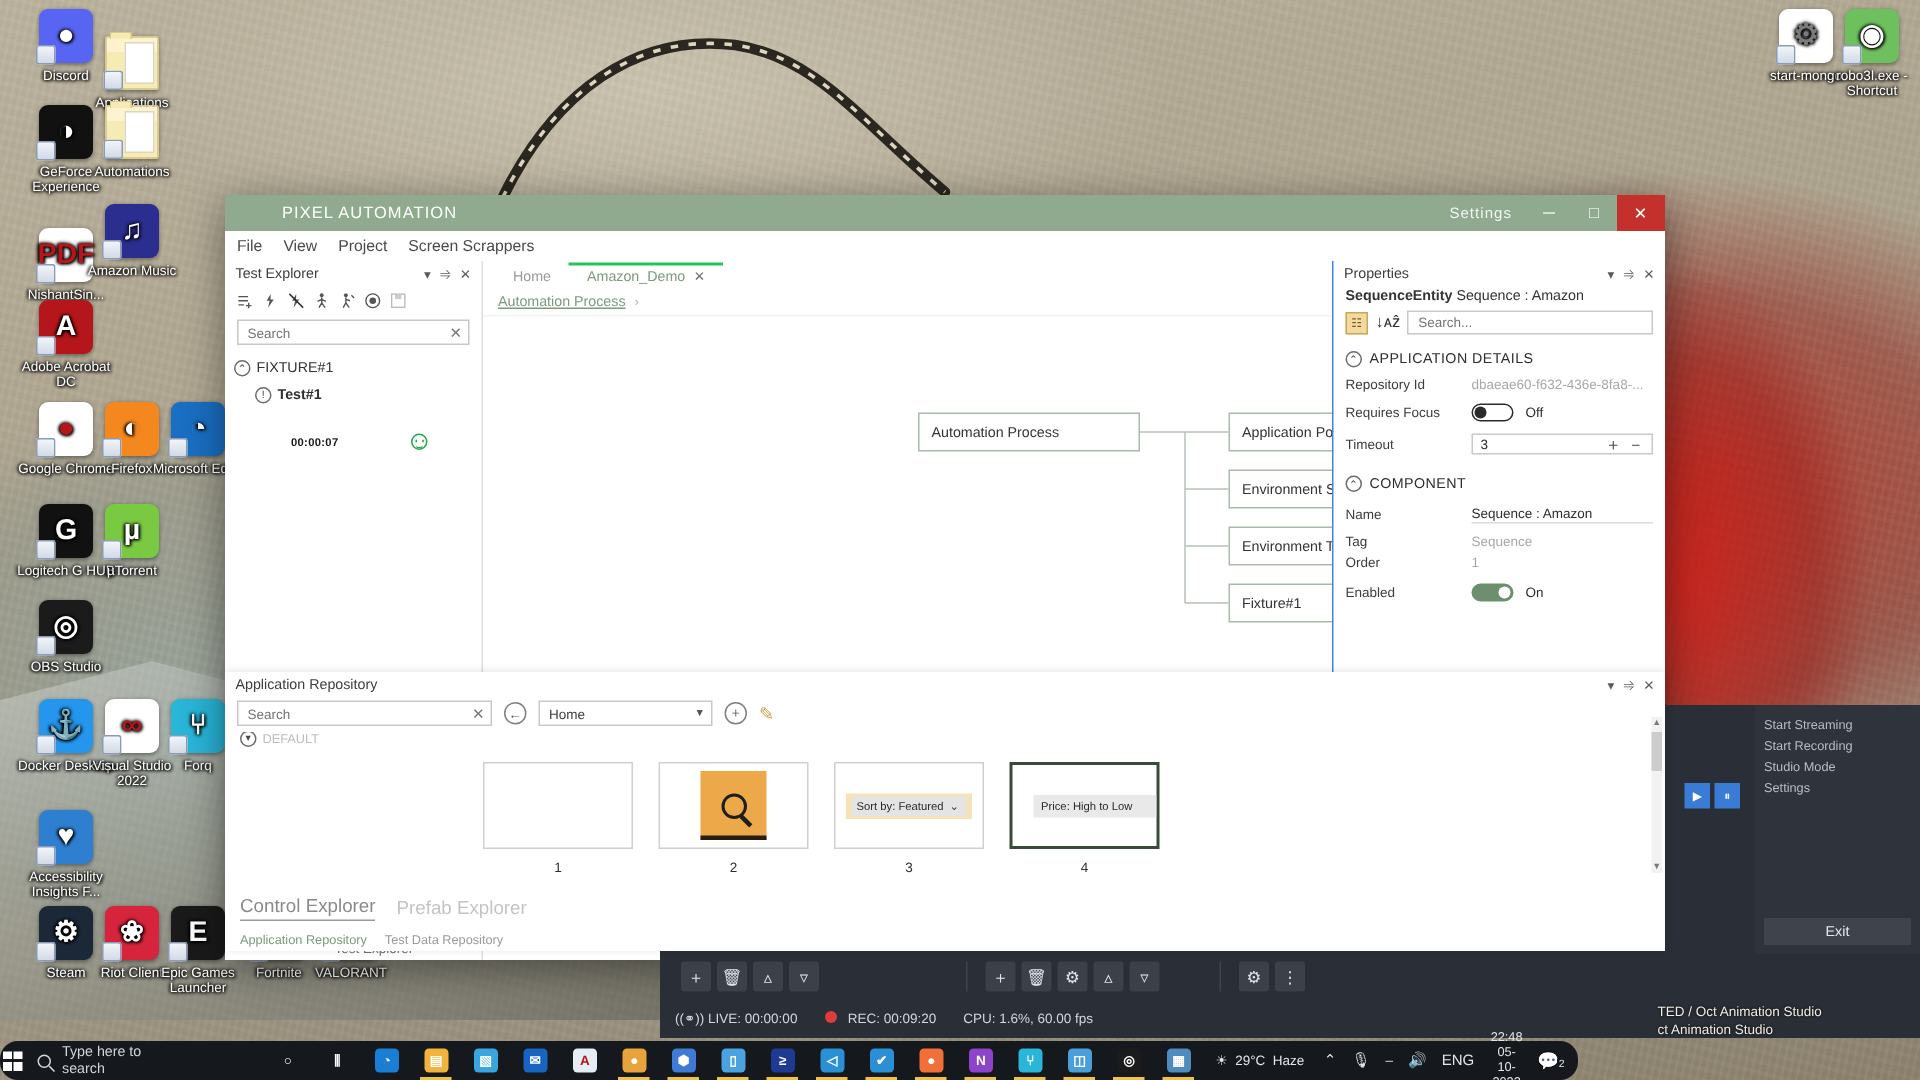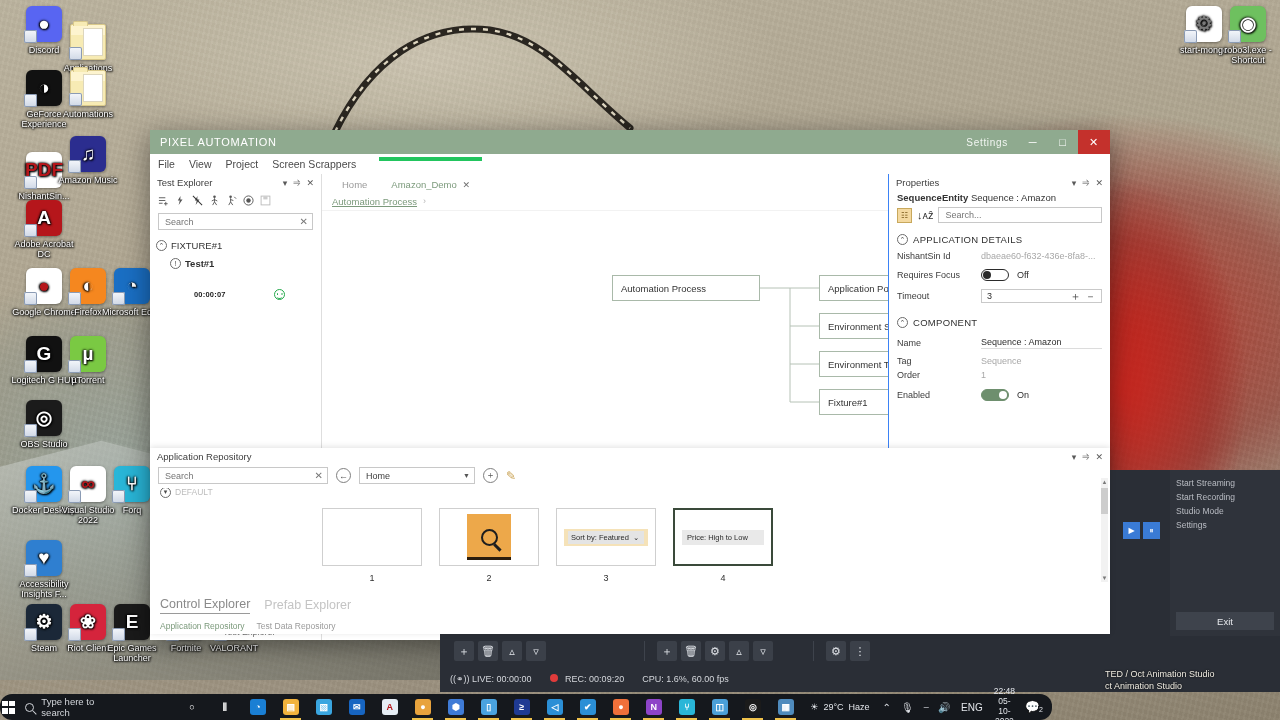--- a/index.html
+++ b/index.html
@@ -86,21 +86,21 @@
   #pa-window {
     position: absolute; left: 150px; top: 130px; width: 960px; height: 510px;
     background: #ffffff; box-shadow: 0 6px 26px rgba(0,0,0,.45);
     display: flex; flex-direction: column;
   }
   #pa-titlebar {
     height: 24px; background: #8faa8f; display: flex; align-items: center;
     color: #ffffff; font-size: 11px; letter-spacing: .7px; padding-left: 10px;
     flex: 0 0 auto;
   }
-  #pa-title { flex: 1; }
+  #pa-title { flex: 1; margin-left: 28px; }
   .tb-text { font-size: 10px; color: #f2f6f2; padding: 0 10px; }
   .tb-btn {
     width: 30px; height: 24px; display: flex; align-items: center; justify-content: center;
     color: #ffffff; font-size: 11px; cursor: default;
   }
   .tb-btn.close { background: #c4312c; width: 32px; }
   #pa-menu {
     height: 20px; background: #ffffff; display: flex; align-items: center;
     padding-left: 8px; gap: 14px; flex: 0 0 auto;
     border-bottom: 1px solid #ffffff;
@@ -166,21 +166,21 @@
   #te-tabs .tab { padding-bottom: 2px; cursor: default; }
   #te-tabs .tab.active { color: #6f6f6f; border-top: 2px solid #9a9a9a; padding-top: 2px; }
 
   
   #pa-center { flex: 1; display: flex; flex-direction: column; min-width: 0; position: relative; }
   #doc-tabs {
     height: 18px; display: flex; align-items: flex-end; gap: 0; padding-left: 8px;
     font-size: 9.5px; color: #9a9a9a;
   }
   #doc-tabs .dtab { padding: 0 12px 2px; cursor: default; }
-  #doc-tabs .dtab.active { color: #7c9a7c; border-top: 4px solid #22c55e; padding-top: 18px; }
+  #doc-tabs .dtab.active { color: #7c9a7c; border-top: 2px solid #22c55e; padding-top: 2px; }
   #doc-tabs .dtab .x { font-size: 9px; margin-left: 3px; color: #6f6f6f; }
   #breadcrumb {
     height: 18px; display: flex; align-items: center; padding-left: 10px; gap: 6px;
     font-size: 9.5px; color: #7c9a7c;
   }
   #breadcrumb .bc { text-decoration: underline; cursor: default; }
   #breadcrumb .sep { color: #b6b6b6; font-size: 9px; }
 
   #canvas {
     flex: 1; position: relative; overflow: hidden;
@@ -263,21 +263,21 @@
     display: flex; align-items: center; gap: 4px; padding: 0 0 2px 10px;
     font-size: 8.5px; color: #bdbdbd; height: 10px; overflow: hidden;
   }
   #thumbs { flex: 1; display: flex; gap: 17px; padding: 10px 0 0 172px; }
   .thumb { width: 100px; }
   .thumb .frame {
     width: 100px; height: 58px; border: 1px solid #cfcfcf; background: #fff;
     display: flex; align-items: center; justify-content: center; cursor: default;
     overflow: hidden;
   }
-  .thumb.sel .frame { border: 2px solid #3a4a3a; }
+  .thumb.sel .frame { border: 2px solid #3a4a3a; justify-content: flex-end; }
   .thumb .cap { text-align: center; font-size: 9px; color: #2f2f2f; margin-top: 7px; }
   .sprite-search {
     width: 44px; height: 46px; background: #eda84a; position: relative;
     display: flex; align-items: center; justify-content: center;
   }
   .sprite-search .mag {
     width: 17px; height: 17px; border: 2.6px solid #1e1e1e; border-radius: 50%;
     position: relative;
   }
   .sprite-search .mag::after {
@@ -747,21 +747,21 @@
         <div class="search-box">
           <input placeholder="Search..." style="">
         </div>
       </div>
 
       <div class="sec-head">
         <span class="circ">⌃</span>
         <span>APPLICATION DETAILS</span>
       </div>
       <div class="prow">
-        <span class="k">NishantSin Id</span>
+        <span class="k">Repository Id</span>
         <span class="v">dbaeae60-f632-436e-8fa8-...</span>
       </div>
       <div class="prow" style="padding-top:6px;padding-bottom:6px">
         <span class="k">Requires Focus</span>
         <span class="toggle">
             <span class="knob"></span>
           </span>
         <span class="tglabel">Off</span>
       </div>
       <div class="prow" style="padding-bottom:7px">

